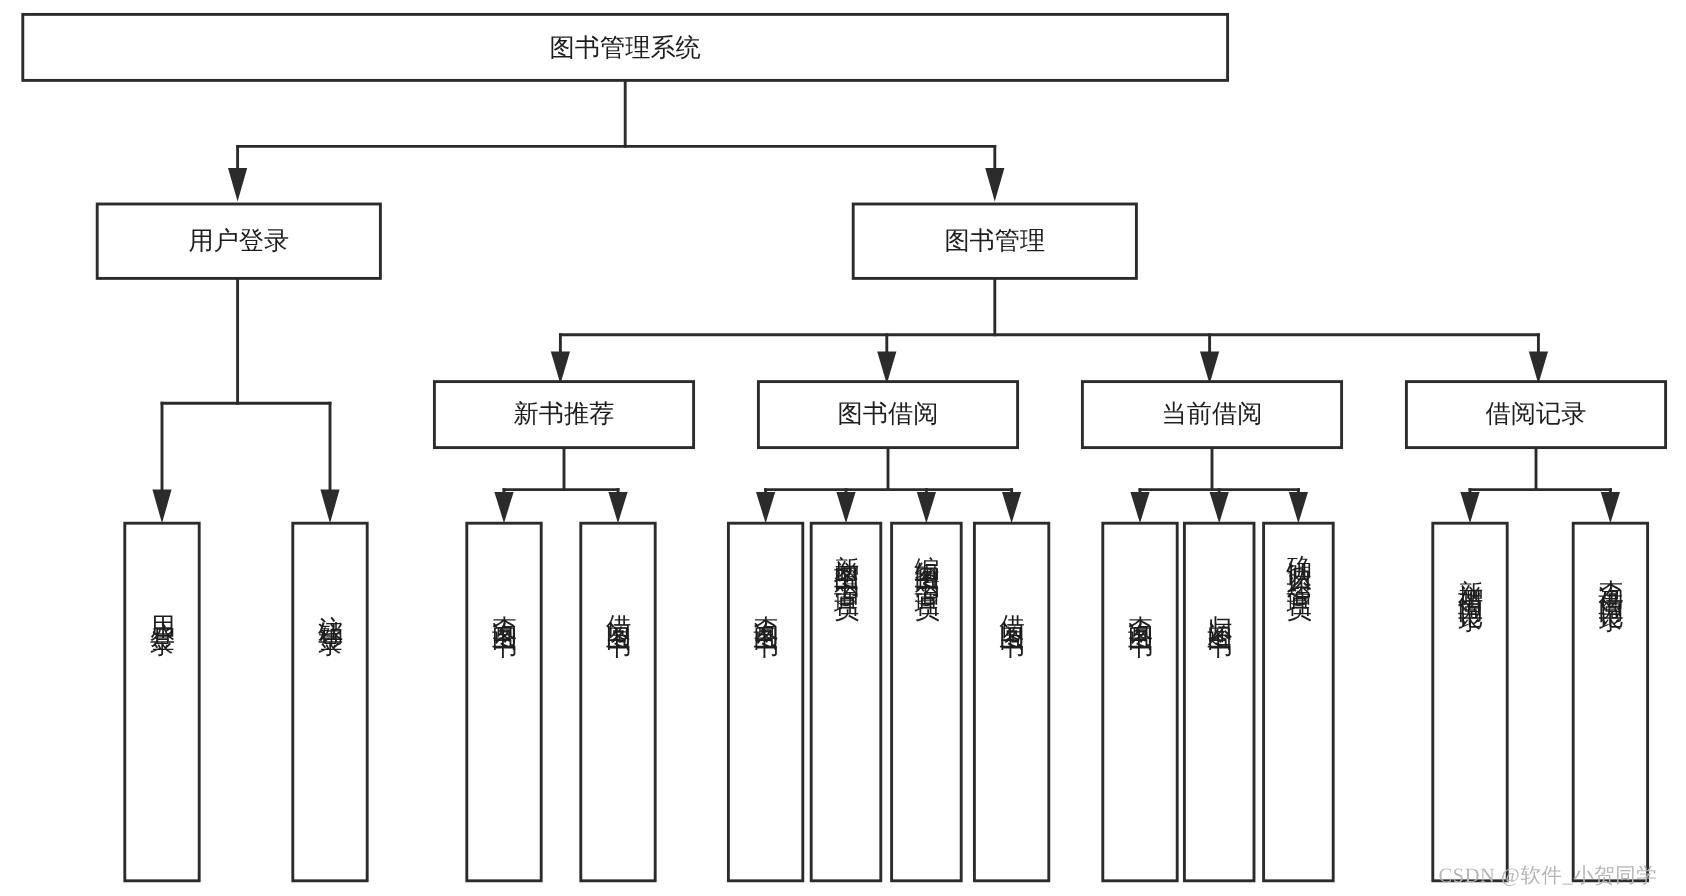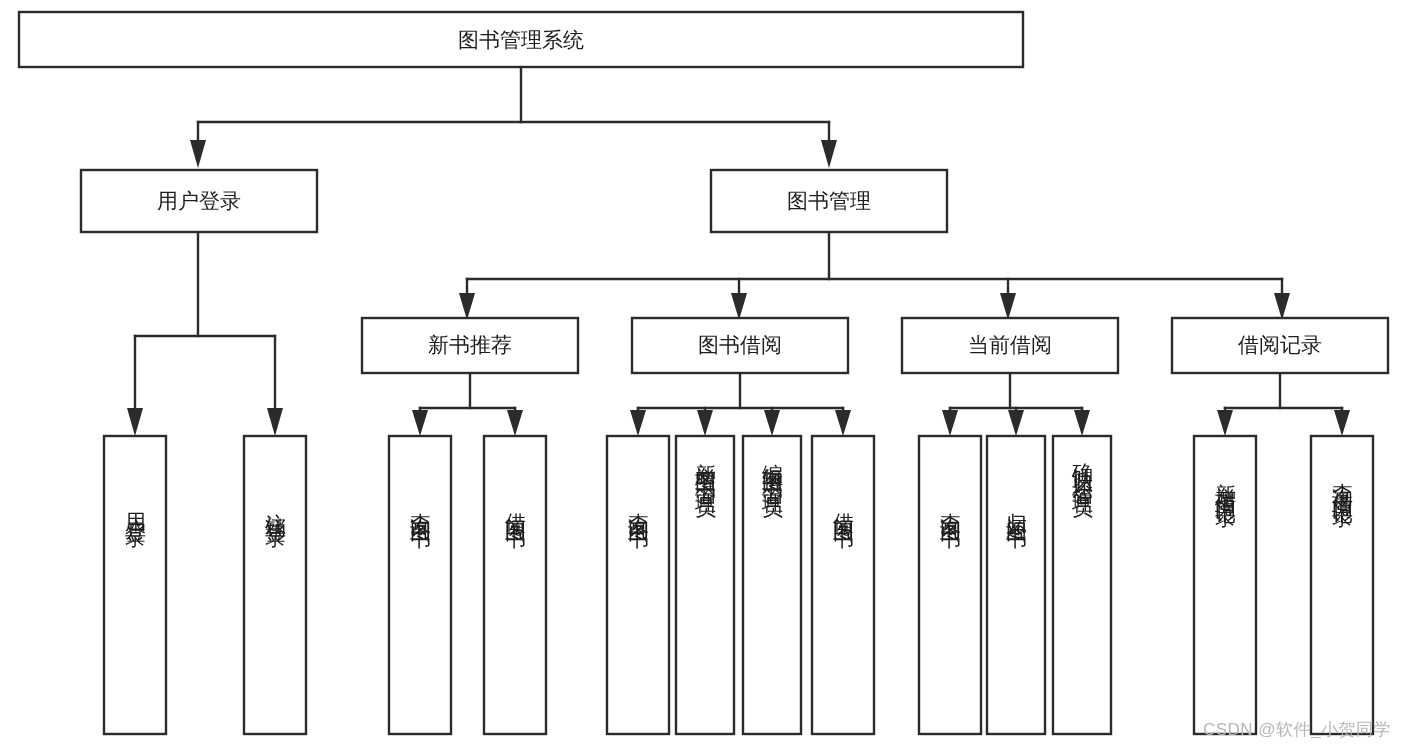--- a/index.html
+++ b/index.html
@@ -54,23 +54,23 @@
   }
   .leaf-label-wrap {
     position: absolute;
     display: flex;
     align-items: flex-start;
     justify-content: center;
     pointer-events: none;
   }
   .watermark {
     position: absolute;
-    right: 14px;
+    right: 24px;
     bottom: 6px;
-    font-family: Liberation Sans, sans-serif;
+    font-family: Liberation Serif, serif;
     font-size: 17px;
     color: #b6b6b6;
     letter-spacing: 0.5px;
     white-space: nowrap;
   }
 </style>
 </head>
 <body>
 
 <svg id="diagram" viewBox="0 0 1405 747">

